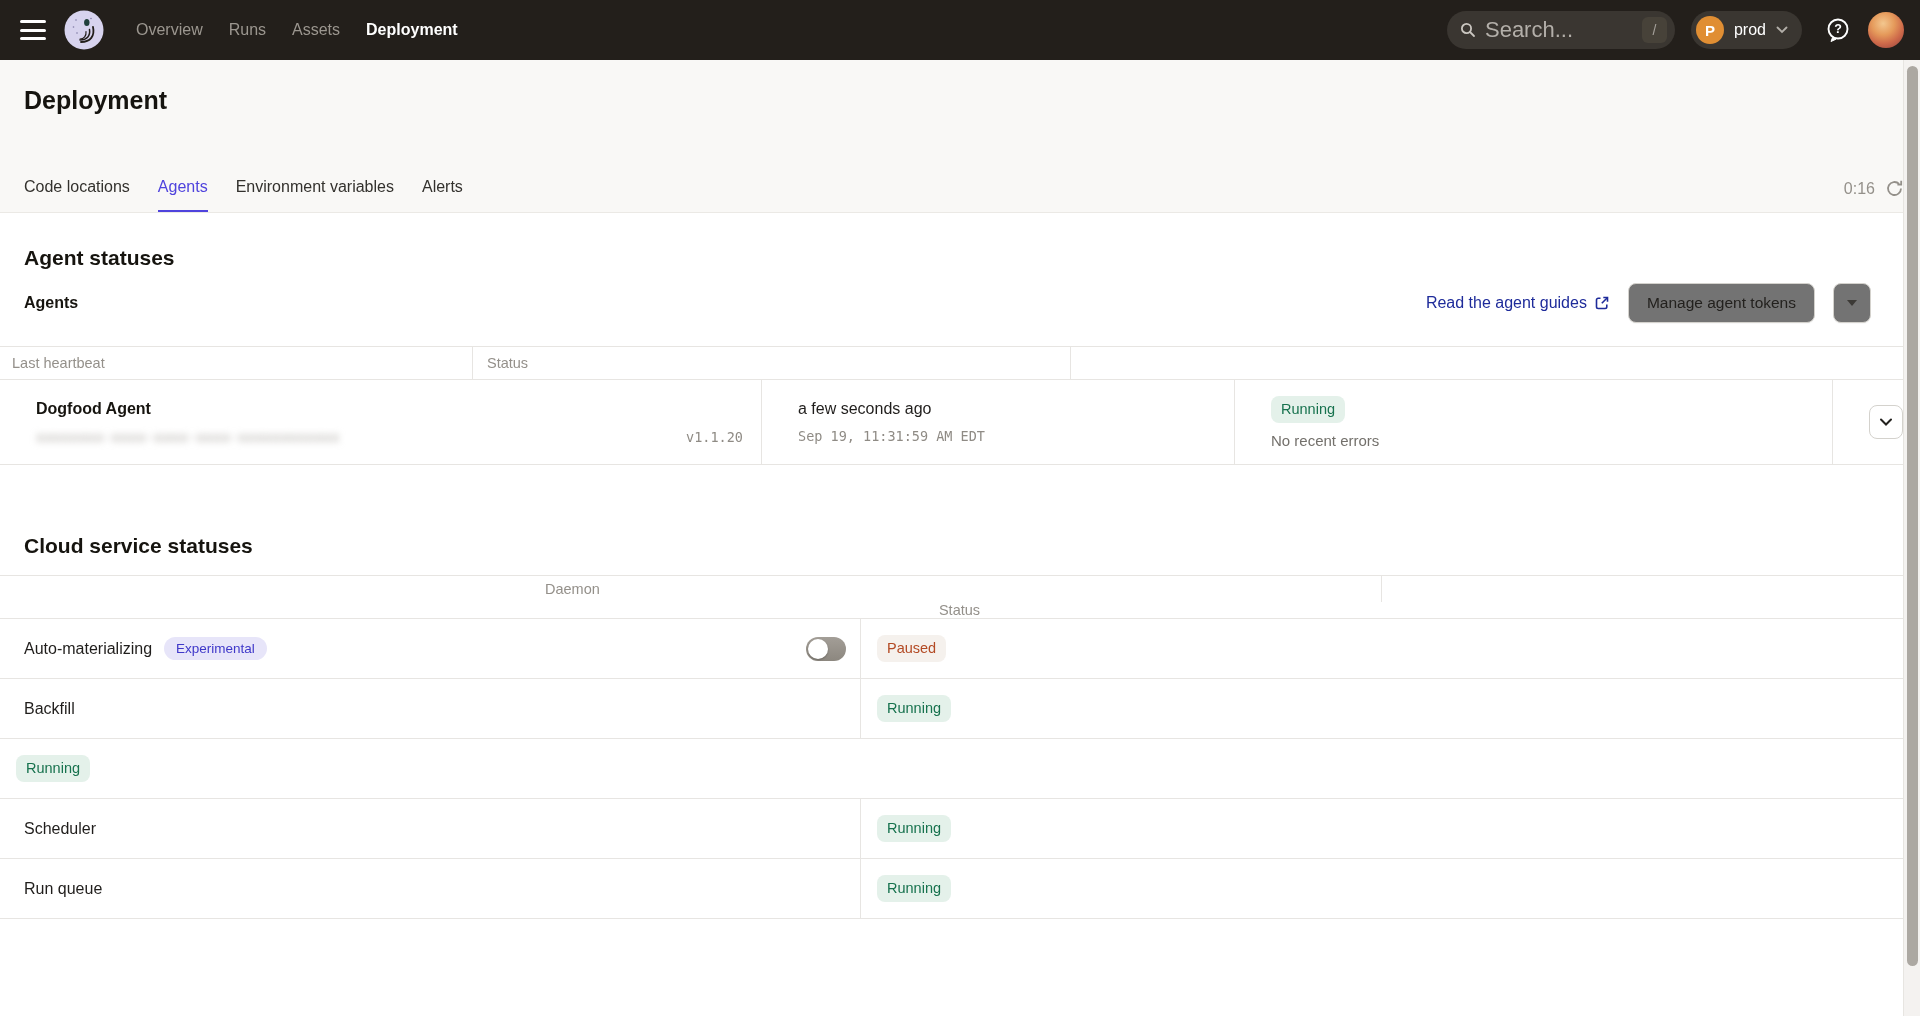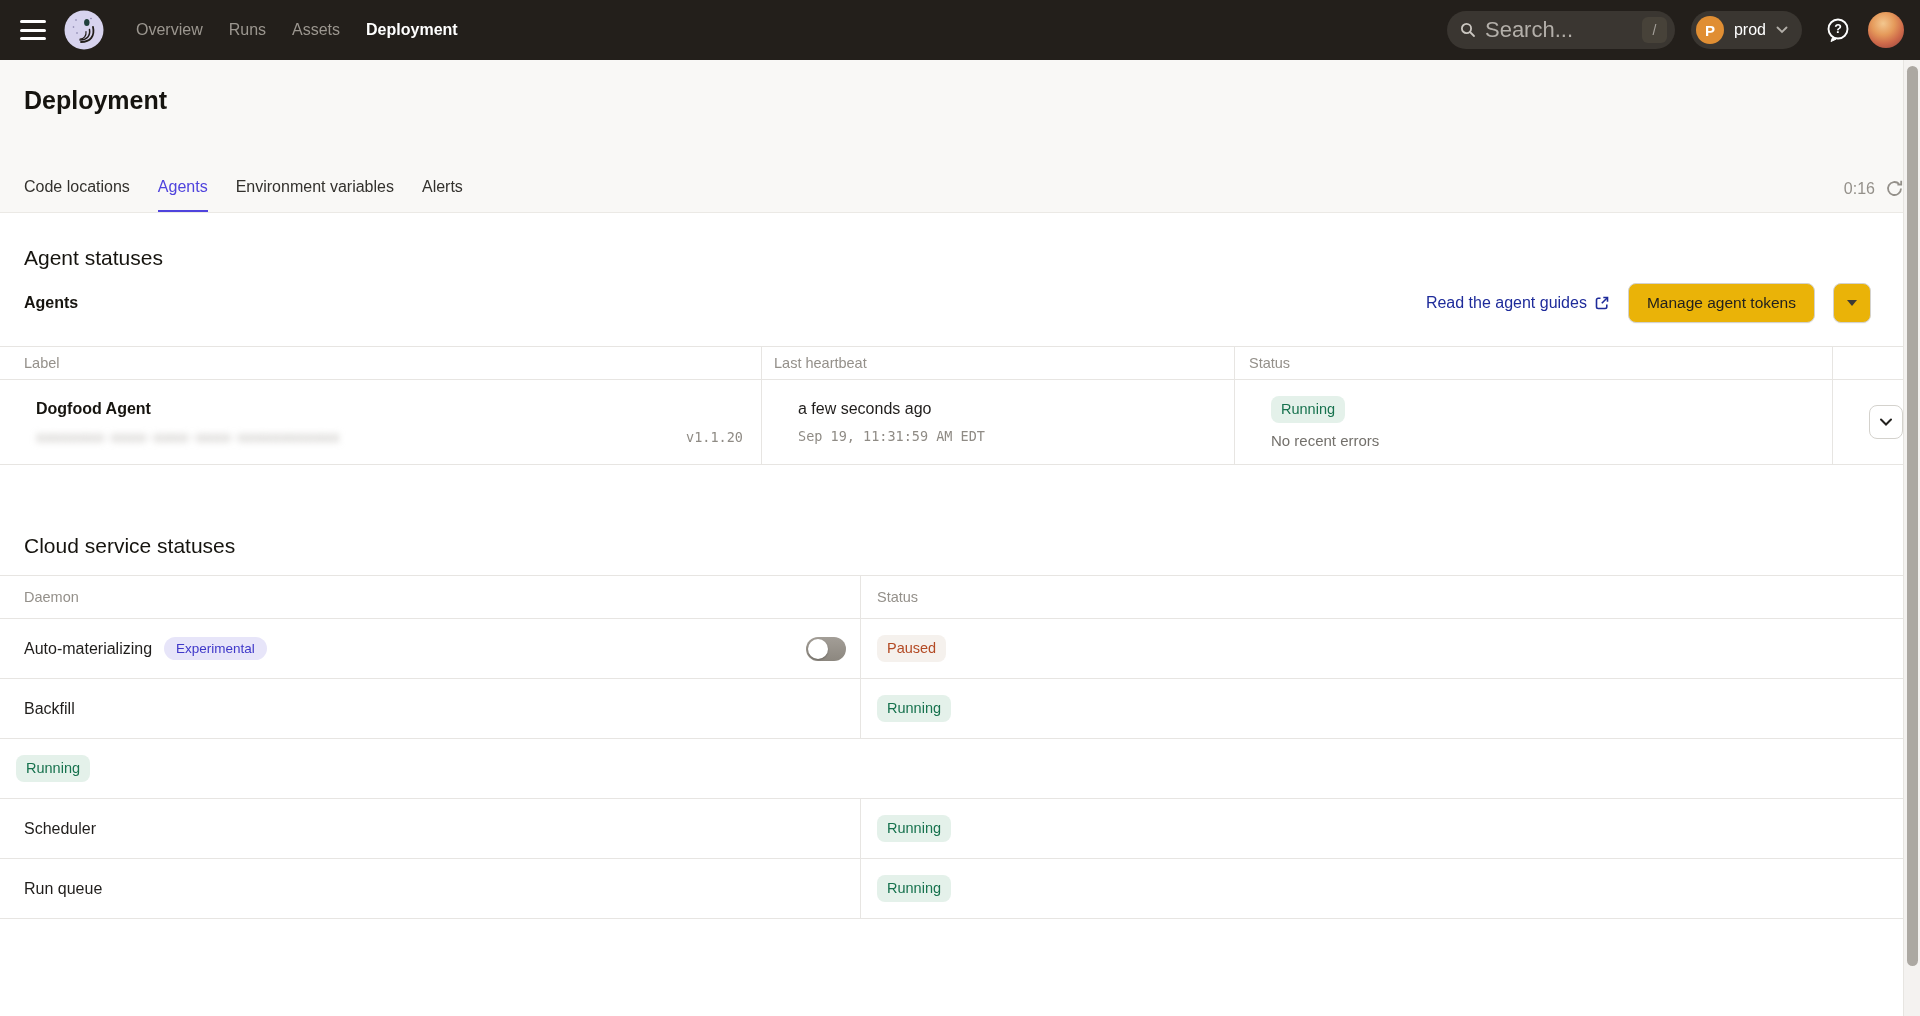--- a/index.html
+++ b/index.html
@@ -32,27 +32,27 @@
   .page-title { font-size:25px; font-weight:600; color:#16140F; margin:26px 0 0 24px; }
   .tabs-row { margin-top:auto; display:flex; align-items:flex-end; padding:0 16px 0 24px; }
   .tab { font-size:16px; font-weight:500; color:#33312D; padding:10px 0 16px; margin-right:28px; cursor:pointer; position:relative; }
   .tab.active { color:#4F43DD; }
   .tab.active::after { content:''; position:absolute; left:0; right:0; bottom:0; height:2px; background:#4F43DD; }
   .refresh-zone { margin-left:auto; display:flex; align-items:center; gap:10px; padding-bottom:14px; }
   .timer { font-size:16px; color:#94908A; }
 
   
   .content { width:1903px; }
-  .section-heading { font-size:21px; font-weight:400; color:#16140F; line-height:26px; }
+  .section-heading { font-size:21px; font-weight:700; color:#16140F; line-height:26px; }
   #agent-heading { margin:32px 0 0 24px; }
   .controls-row { display:flex; align-items:center; margin-top:12px; height:40px; padding:0 32px 0 24px; }
   .sub-heading { font-size:16px; font-weight:600; color:#16140F; }
   .ctrl-right { margin-left:auto; display:flex; align-items:center; gap:18px; }
   .guides-link { display:flex; align-items:center; gap:7px; color:#1E2B9A; font-size:16px; cursor:pointer; text-decoration:none; }
-  .btn { background:#eab308; border:1px solid #D4D2CD; border-radius:8px; height:40px; font-size:15.5px; color:#23211E; font-family:"Liberation Sans",sans-serif; cursor:pointer; box-shadow:0 1px 1px rgba(0,0,0,0.03); }
+  .btn { background:#737373; border:1px solid #D4D2CD; border-radius:8px; height:40px; font-size:15.5px; color:#23211E; font-family:"Liberation Sans",sans-serif; cursor:pointer; box-shadow:0 1px 1px rgba(0,0,0,0.03); }
   .btn-main { padding:0 18px; }
   .btn-caret { width:38px; display:flex; align-items:center; justify-content:center; }
   .caret-down { width:0; height:0; border-left:5px solid transparent; border-right:5px solid transparent; border-top:6px solid #3C3A36; }
 
   
   .tbl { margin-top:23px; border-top:1px solid #E7E5E2; }
   .t-head { display:flex; align-items:center; border-bottom:1px solid #E7E5E2; }
   .agents-tbl .t-head { height:33px; }
   .t-head .cell { font-size:14.5px; color:#94908A; }
   .cell { height:100%; display:flex; align-items:center; }
@@ -71,21 +71,21 @@
   .hb-ts { font-size:13.5px; color:#8F8B85; margin-top:10px; }
   .badge { display:inline-block; border-radius:8px; font-size:14.5px; padding:5px 10px; line-height:17px; }
   .badge-running { background:#E4F1EA; color:#17724E; }
   .badge-paused { background:#F5F1ED; color:#B34A24; }
   .no-errors { font-size:15px; color:#73706B; margin-top:9px; }
   .row-action { align-items:center !important; justify-content:center !important; }
   .chev-btn { width:34px; height:34px; border:1px solid #D4D2CD; border-radius:8px; background:#FFF; display:flex; align-items:center; justify-content:center; cursor:pointer; }
 
   #cloud-heading { margin:68px 0 0 24px; }
   .cloud-tbl { margin-top:16px; border-top:1px solid #E7E5E2; }
-  .cloud-tbl .t-head { height:43px; }
+  .cloud-tbl .t-head { height:43px;flex-direction:column; }
   .d1 { width:861px; padding-left:24px; }
   .d2 { flex:1; padding-left:16px; }
   .cloud-row { display:flex; height:60px; border-bottom:1px solid #E7E5E2; }
   .cloud-row:first-of-type { height:59px; }
   .daemon-name { font-size:16px; color:#201E1C; }
   .tag-exp { margin-left:12px; background:#E7E5F9; color:#3F38C9; font-size:13.5px; padding:4px 12px; border-radius:13px; }
   .toggle { margin-left:auto; margin-right:14px; width:40px; height:24px; border-radius:12px;
             background:linear-gradient(180deg,#A39E97,#8C877F); position:relative; cursor:pointer; }
   .toggle .knob { position:absolute; left:2px; top:2px; width:20px; height:20px; border-radius:50%; background:#FFFFFF; box-shadow:0 1px 2px rgba(0,0,0,.25); }
 
@@ -184,21 +184,20 @@
       </a>
       <button class="btn btn-main">Manage agent tokens</button>
       <button class="btn btn-caret">
         <span class="caret-down"></span>
       </button>
     </span>
   </div>
 
   <div class="tbl agents-tbl">
     <div class="t-head">
-      <div class="cell c1 bordered">Label</div>
       <div class="cell c2 bordered">Last heartbeat</div>
       <div class="cell c3 bordered">Status</div>
       <div class="cell c4"></div>
     </div>
     <div class="agents-row">
       <div class="cell c1 bordered">
         <span class="agent-label">Dogfood Agent</span>
         <span class="label-line2">
           <span class="agent-id mono">xxxxxxxx-xxxx-xxxx-xxxx-xxxxxxxxxxxx</span>
           <span class="agent-version mono">v1.1.20</span>

